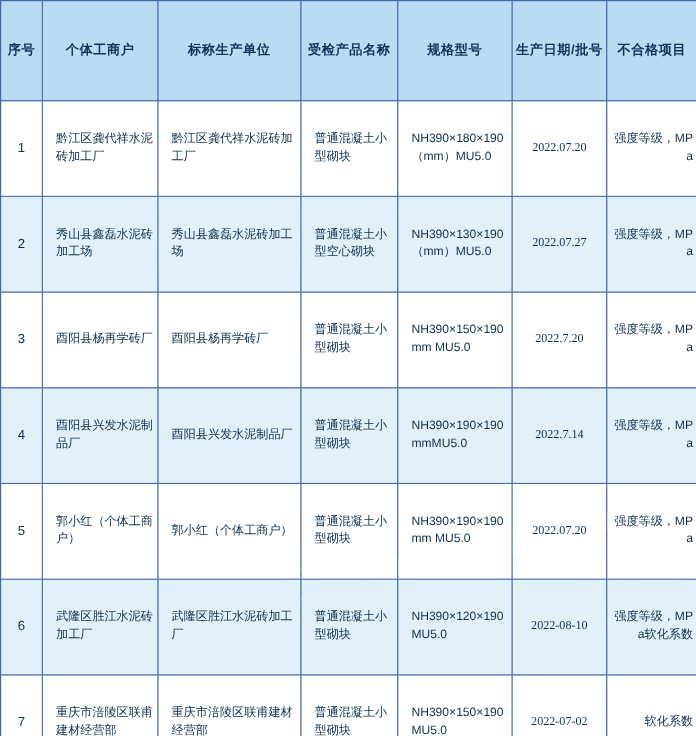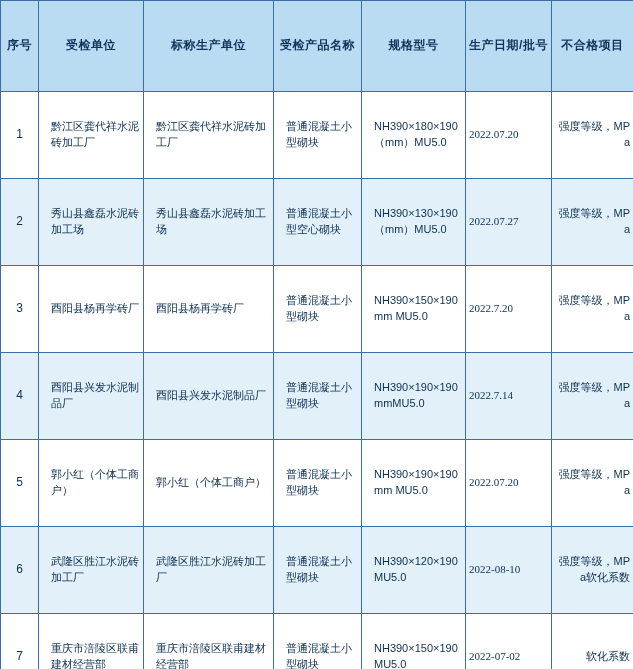--- a/index.html
+++ b/index.html
@@ -121,21 +121,21 @@
     text-align: left;
     padding-left: 12px;
     padding-right: 4px;
   }
   td.spec {
     font-family: Liberation Sans, sans-serif;
     font-size: 11px;
     letter-spacing: 0;
   }
   td.date {
-    text-align: left;
+    text-align: center;
     font-family: "Liberation Serif", serif;
     font-size: 11px;
   }
   td.fail {
     text-align: right;
     padding-left: 5px;
     font-size: 11px;
   }
 </style>
 </head>
@@ -161,21 +161,21 @@
         <col class="c1">
         <col class="c2">
         <col class="c3">
         <col class="c4">
         <col class="c5">
         <col class="c6">
     </colgroup>
     <thead>
       <tr>
         <th>序号</th>
-        <th>受检单位</th>
+        <th>个体工商户</th>
         <th>标称生产单位</th>
         <th>受检产品名称</th>
         <th>规格型号</th>
         <th>生产日期/批号</th>
         <th>不合格项目</th>
       </tr>
     </thead>
     <tbody>
       <tr class="odd">
         <td class="idx">1</td>

